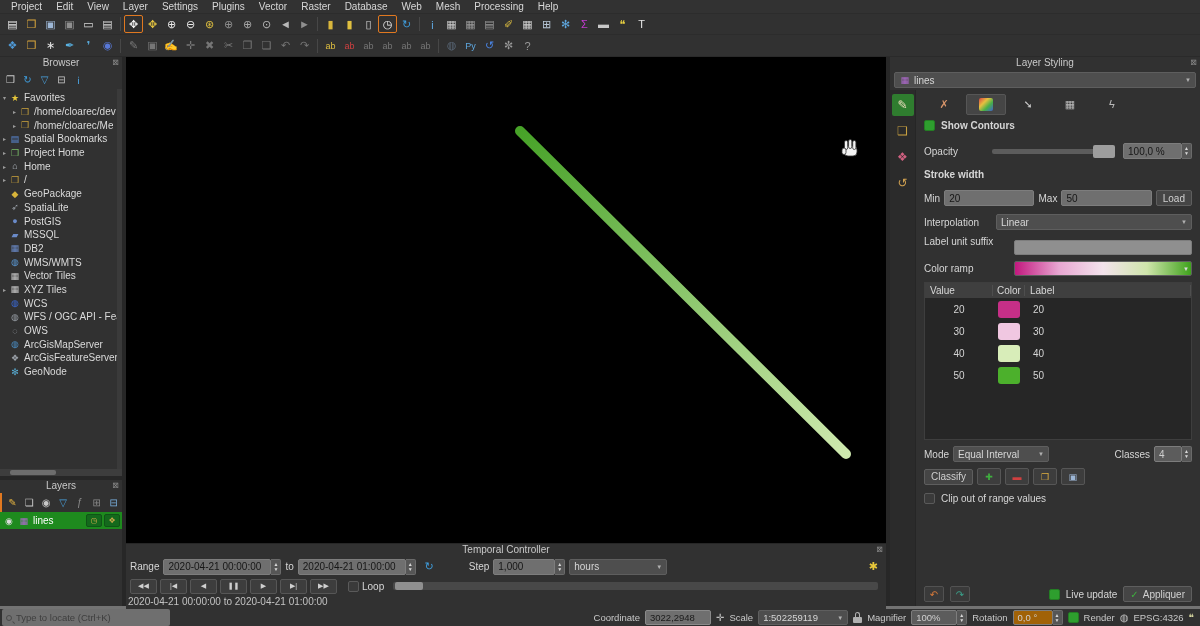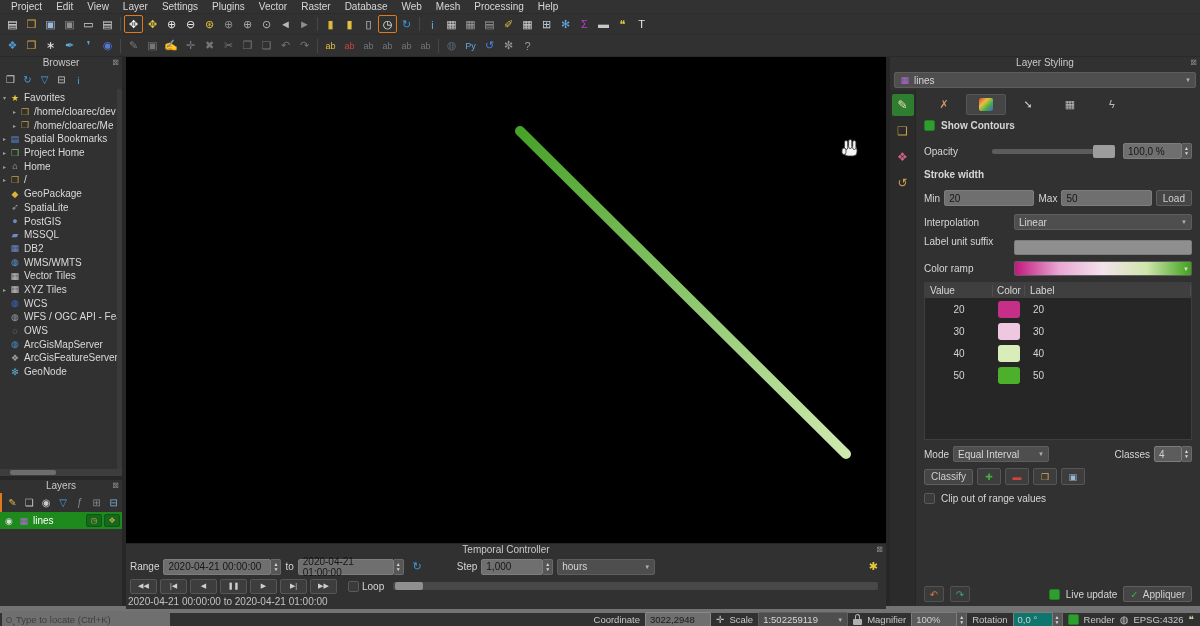--- a/index.html
+++ b/index.html
@@ -101,21 +101,21 @@
   .c-col { width:32px; display:flex; justify-content:center;}
   .c-lab { flex:1; padding-left:8px; }
   .swatch { width:22px; height:17px; border-radius:3px; }
   .mini-btn { width:24px; height:17px; background:#3d3d3d; border:1px solid #565656; border-radius:2px;
               display:inline-flex; align-items:center; justify-content:center; font-size:9px;}
   .ls-footer { display:flex; align-items:center; margin-top:auto; padding-top:4px; gap:6px;}
   .ur-btn { width:20px; height:16px; background:#3a3a3a; border:1px solid #525252; border-radius:2px;
             display:inline-flex; align-items:center; justify-content:center; font-size:10px;}
 
   
-  .statusbar { height:20px; display:flex; align-items:center; background:#313131; border-top:7px solid #737373;
+  .statusbar { height:20px; display:flex; align-items:center; background:#313131; border-top:3px solid #737373;
                padding:0 6px 0 0; gap:5px; font-size:9.5px; color:#c9c9c9;}
   .locate { width:168px; height:17px; background:#6f6f6f; border-radius:2px; display:flex; align-items:center;
             padding:0 4px; color:#3e3e3e; gap:4px; margin-left:2px;}
   .mag-circ { width:6px; height:6px; border:1.4px solid #4a4a4a; border-radius:50%; position:relative; flex:0 0 auto;}
   .mag-circ::after { content:""; position:absolute; width:3px; height:1.4px; background:#4a4a4a; left:5px; top:6px; transform:rotate(45deg);}
   .sb-field { background:#6f6f6f; border:1px solid #8a8a8a; border-radius:2px; color:#1a1a1a; height:15px;
               display:inline-flex; align-items:center; padding:0 4px;}
   .lock-icon { width:9px; height:11px; position:relative; flex:0 0 auto;}
   .lock-icon .sh { position:absolute; top:0; left:2px; width:5px; height:5px; border:1.4px solid #b0b0b0; border-bottom:none; border-radius:3px 3px 0 0;}
   .lock-icon .bd { position:absolute; bottom:0; left:0; width:9px; height:6px; background:#b0b0b0; border-radius:1px;}
@@ -399,21 +399,21 @@
           <span class="dock-close">⊠</span>
         </div>
         <div class="t-row1">
           <span class="lslabel">Range</span>
           <span style="display:inline-flex">
             <span class="field" style="width:108px">2020-04-21 00:00:00</span>
             <span class="spin">▲<br>▼</span>
           </span>
           <span class="lslabel">to</span>
           <span style="display:inline-flex">
-            <span class="field" style="width:96px">2020-04-21 01:00:00</span>
+            <span class="field" style="width:108px">2020-04-21 01:00:00</span>
             <span class="spin">▲<br>▼</span>
           </span>
           <span class="ti" style="color:#3f9ede">↻</span>
           <span class="lslabel" style="margin-left:26px">Step</span>
           <span style="display:inline-flex">
             <span class="field" style="width:62px">1,000</span>
             <span class="spin">▲<br>▼</span>
           </span>
           <span class="combo" style="width:98px">
             <span>hours</span>
@@ -506,21 +506,21 @@
 
           <div class="frow" style="margin-top:10px;gap:4px">
             <span class="lslabel">Min</span>
             <span class="field" style="flex:1">20</span>
             <span class="lslabel">Max</span>
             <span class="field" style="flex:1">50</span>
             <span class="btn">Load</span>
           </div>
 
           <div class="frow" style="margin-top:8px">
-            <span class="lslabel" style="width:90px">Interpolation</span>
+            <span class="lslabel" style="width:72px">Interpolation</span>
             <span class="combo" style="flex:1">
               <span>Linear</span>
                 <span class="arr">▼</span>
             </span>
           </div>
 
           <div class="frow" style="margin-top:6px;align-items:flex-start">
             <span class="lslabel" style="width:90px;line-height:12px">Label unit suffix</span>
             <span class="field" style="flex:1;background:#8f8f8f;height:15px;margin-top:4px"></span>
           </div>
@@ -639,21 +639,21 @@
         <span class="sh"></span>
         <span class="bd"></span>
       </span>
     <span>Magnifier</span>
     <span style="display:inline-flex">
       <span class="field" style="width:46px;height:15px;background:#5c5c5c;color:#cfcfcf">100%</span>
       <span class="spin" style="height:15px">▲<br>▼</span>
     </span>
     <span>Rotation</span>
     <span style="display:inline-flex">
-      <span class="field" style="width:40px;height:15px;background:#0f766e;color:#cfcfcf">0,0 °</span>
+      <span class="field" style="width:40px;height:15px;background:#a16207;color:#cfcfcf">0,0 °</span>
       <span class="spin" style="height:15px">▲<br>▼</span>
     </span>
     <span class="cb on"></span>
     <span>Render</span>
     <span class="sb-ico">◍</span>
     <span>EPSG:4326</span>
     <span class="sb-ico" style="color:#d8d8a0">❝</span>
   </div>
 
 </div>

